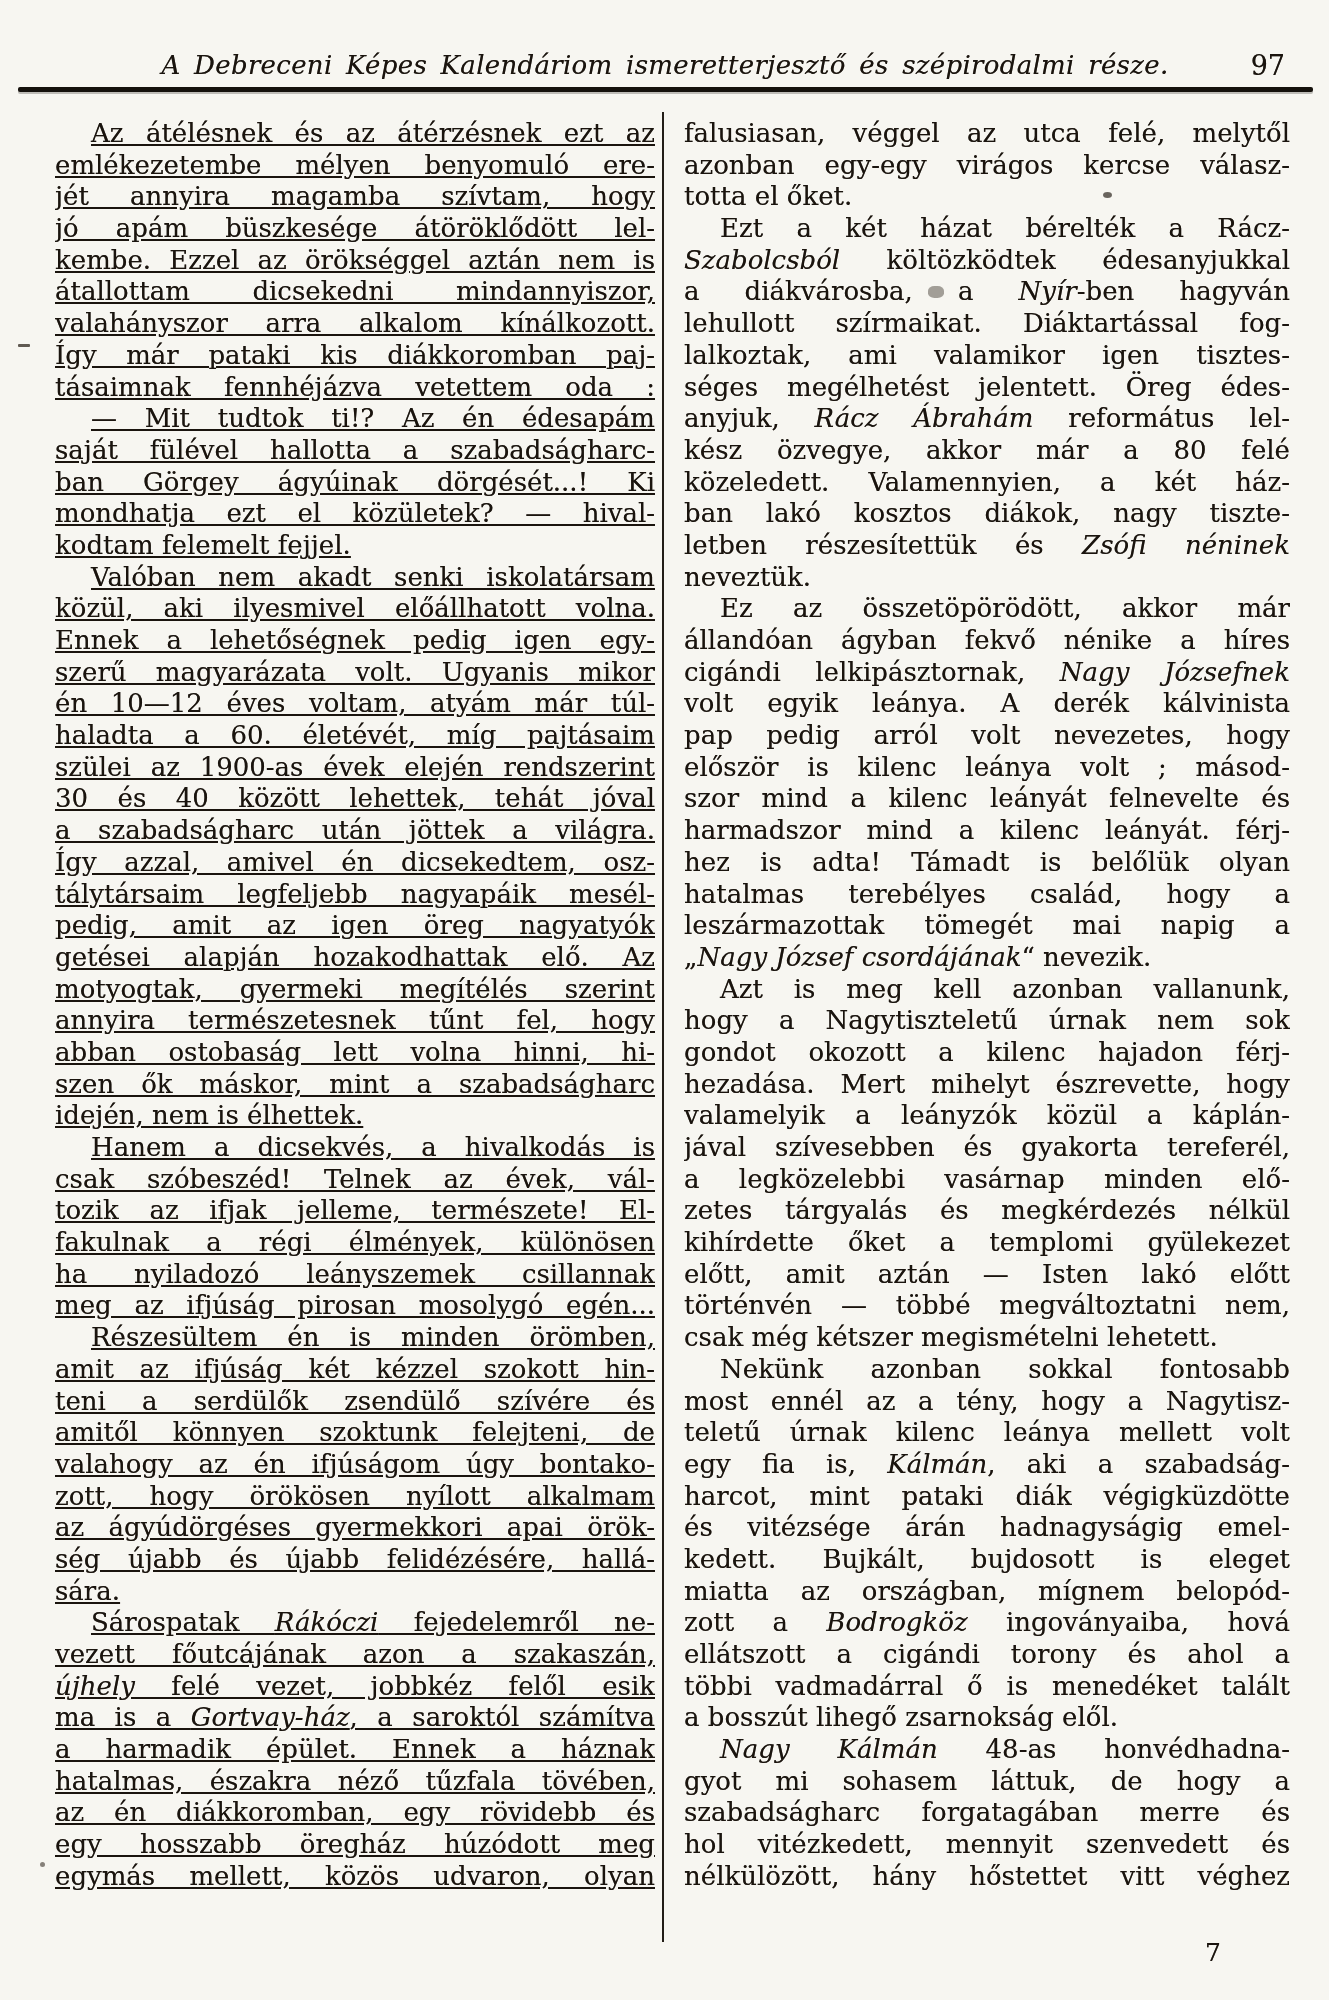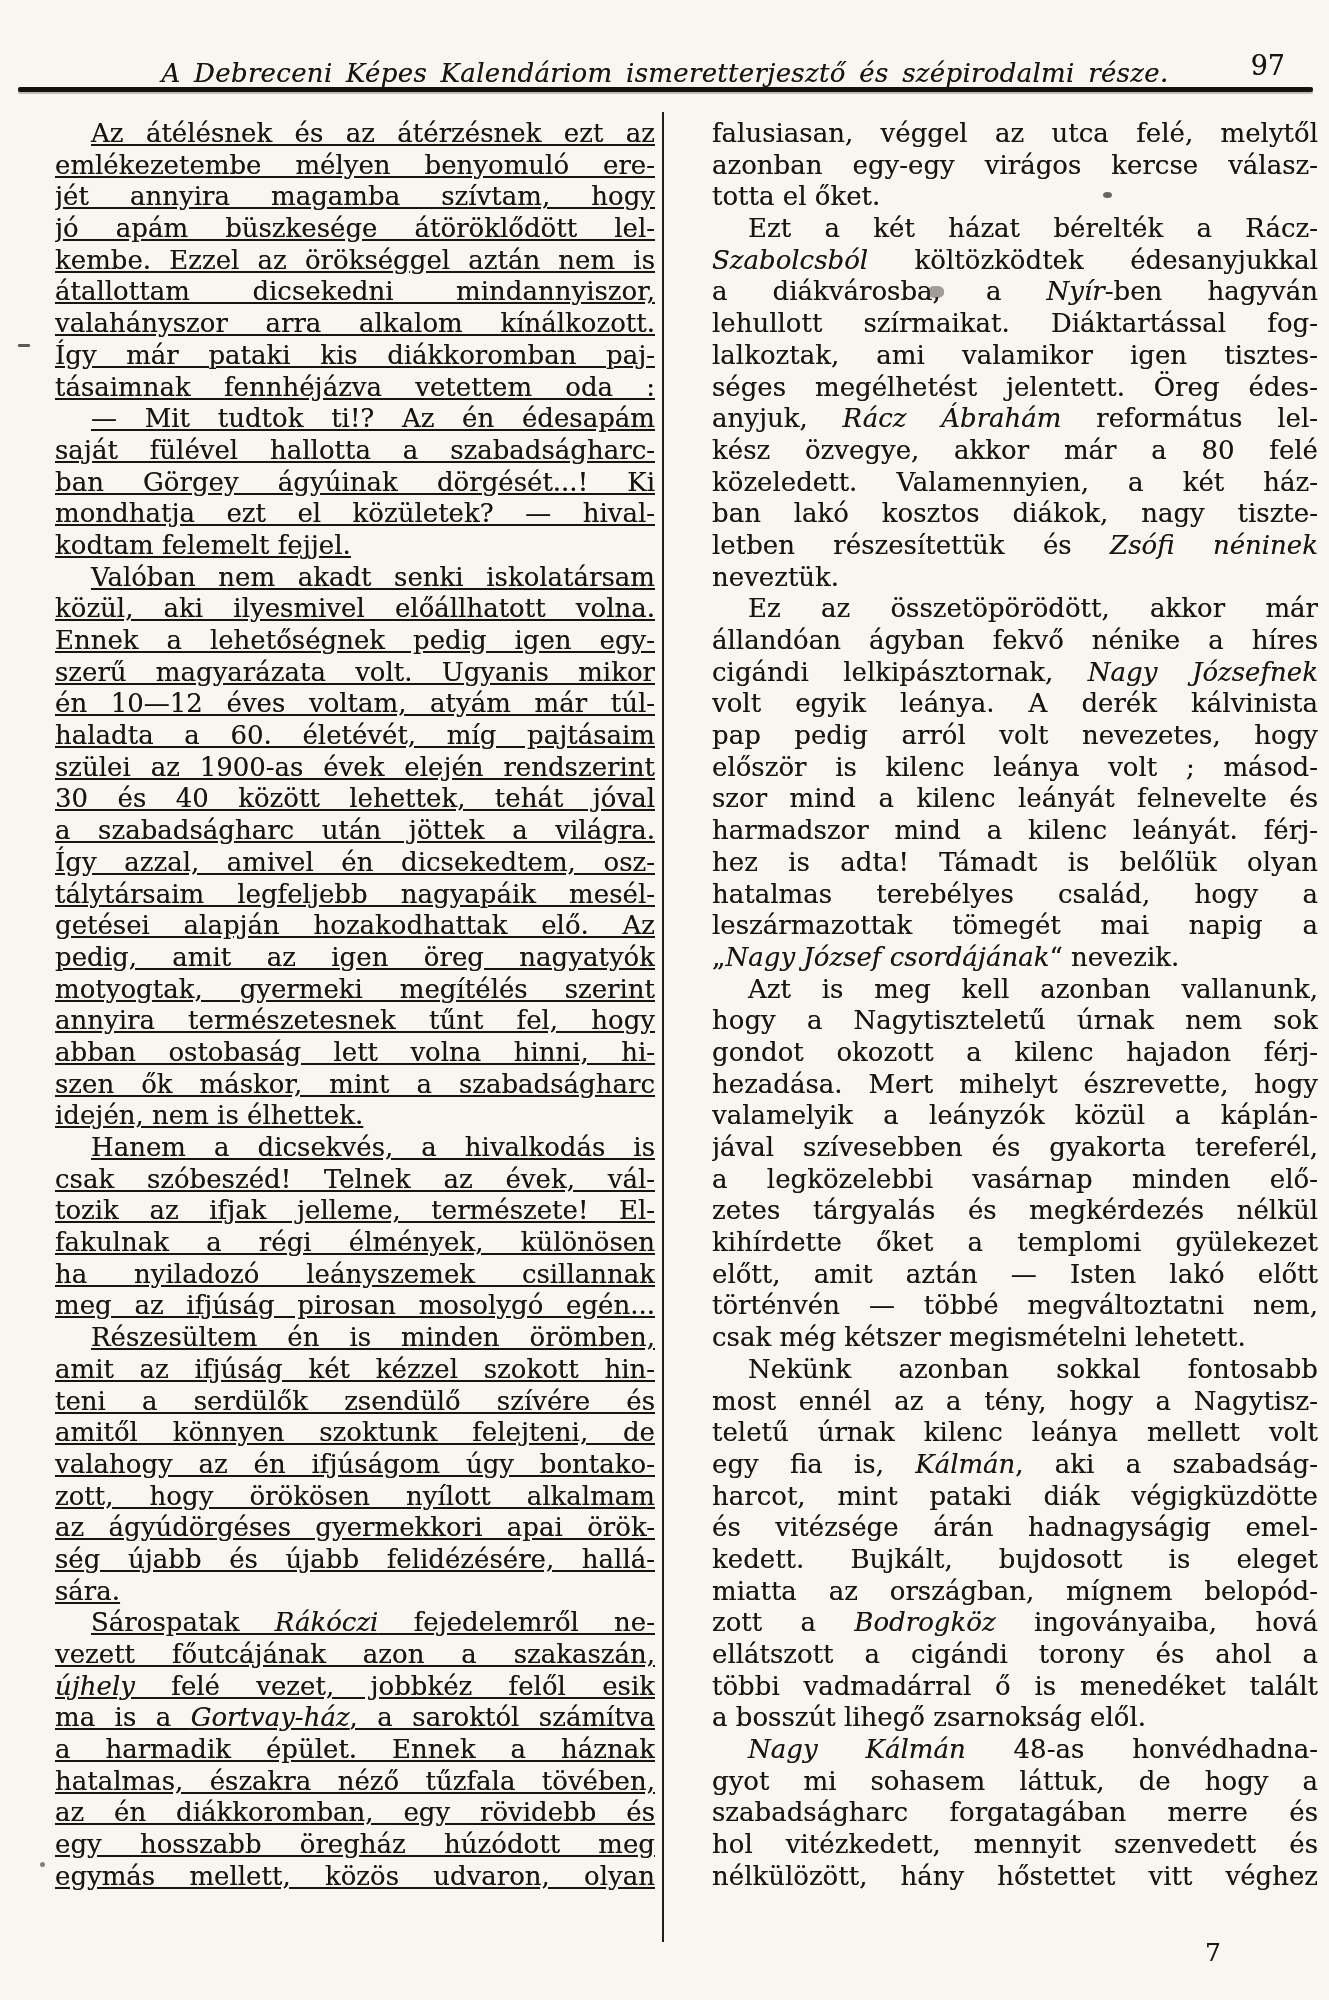--- a/index.html
+++ b/index.html
@@ -4,21 +4,21 @@
 <style>
   html,body{margin:0;padding:0;}
   body{
     width:1329px;height:2000px;position:relative;overflow:hidden;
     background:#f7f6f1;
     font-family:"DejaVu Serif","Liberation Serif",serif;
     color:#1a140e;
   }
   .page{position:absolute;inset:0;}
   .running-title{
-    position:absolute;top:58px;left:160px;width:1010px;
+    position:absolute;top:50px;left:160px;width:1010px;
     text-align:center;font-style:italic;font-size:26px;
     word-spacing:5px;letter-spacing:.3px;white-space:nowrap;
     text-shadow:0 0 .5px rgba(20,14,8,.65);
   }
   .page-number{
     position:absolute;top:50px;right:44px;font-size:27px;
     text-shadow:0 0 .5px rgba(20,14,8,.65);
   }
   .rule{
     position:absolute;top:87px;left:18px;width:1295px;height:5px;
@@ -28,21 +28,21 @@
   .divider{
     position:absolute;left:662px;top:112px;width:2px;height:1830px;
     background:#221d17;
   }
   .col{
     position:absolute;top:118px;font-size:26px;line-height:31.7px;
     overflow-x:hidden;
     text-shadow:0 0 .5px rgba(20,14,8,.6);
   }
   .col-left{left:55px;width:600px;text-decoration:underline;}
-  .col-right{left:712px;width:606px;}
+  .col-right{left:684px;width:606px;}
   .line{
     text-align:justify;text-align-last:justify;
     white-space:normal;height:31.7px;
   }
   .line.pend{text-align:right;text-align-last:left;}
   .line.pstart{text-indent:36px;}
   .line i{font-style:italic;}
   .signature{
     position:absolute;left:1205px;top:1938px;font-size:25px;
     text-shadow:0 0 .5px rgba(20,14,8,.6);
@@ -81,22 +81,22 @@
       <div class="line"><span>közül, aki ilyesmivel előállhatott volna.</span></div>
       <div class="line"><span>Ennek a lehetőségnek pedig igen egy-</span></div>
       <div class="line"><span>szerű magyarázata volt. Ugyanis mikor</span></div>
       <div class="line"><span>én 10—12 éves voltam, atyám már túl-</span></div>
       <div class="line"><span>haladta a 60. életévét, míg pajtásaim</span></div>
       <div class="line"><span>szülei az 1900-as évek elején rendszerint</span></div>
       <div class="line"><span>30 és 40 között lehettek, tehát jóval</span></div>
       <div class="line"><span>a szabadságharc után jöttek a világra.</span></div>
       <div class="line"><span>Így azzal, amivel én dicsekedtem, osz-</span></div>
       <div class="line"><span>tálytársaim legfeljebb nagyapáik mesél-</span></div>
+      <div class="line"><span>pedig, amit az igen öreg nagyatyók</span></div>
       <div class="line"><span>getései alapján hozakodhattak elő. Az</span></div>
-      <div class="line"><span>pedig, amit az igen öreg nagyatyók</span></div>
       <div class="line"><span>motyogtak, gyermeki megítélés szerint</span></div>
       <div class="line"><span>annyira természetesnek tűnt fel, hogy</span></div>
       <div class="line"><span>abban ostobaság lett volna hinni, hi-</span></div>
       <div class="line"><span>szen ők máskor, mint a szabadságharc</span></div>
       <div class="line pend"><span>idején, nem is élhettek.</span></div>
       <div class="line pstart"><span>Hanem a dicsekvés, a hivalkodás is</span></div>
       <div class="line"><span>csak szóbeszéd! Telnek az évek, vál-</span></div>
       <div class="line"><span>tozik az ifjak jelleme, természete! El-</span></div>
       <div class="line"><span>fakulnak a régi élmények, különösen</span></div>
       <div class="line"><span>ha nyiladozó leányszemek csillannak</span></div>

